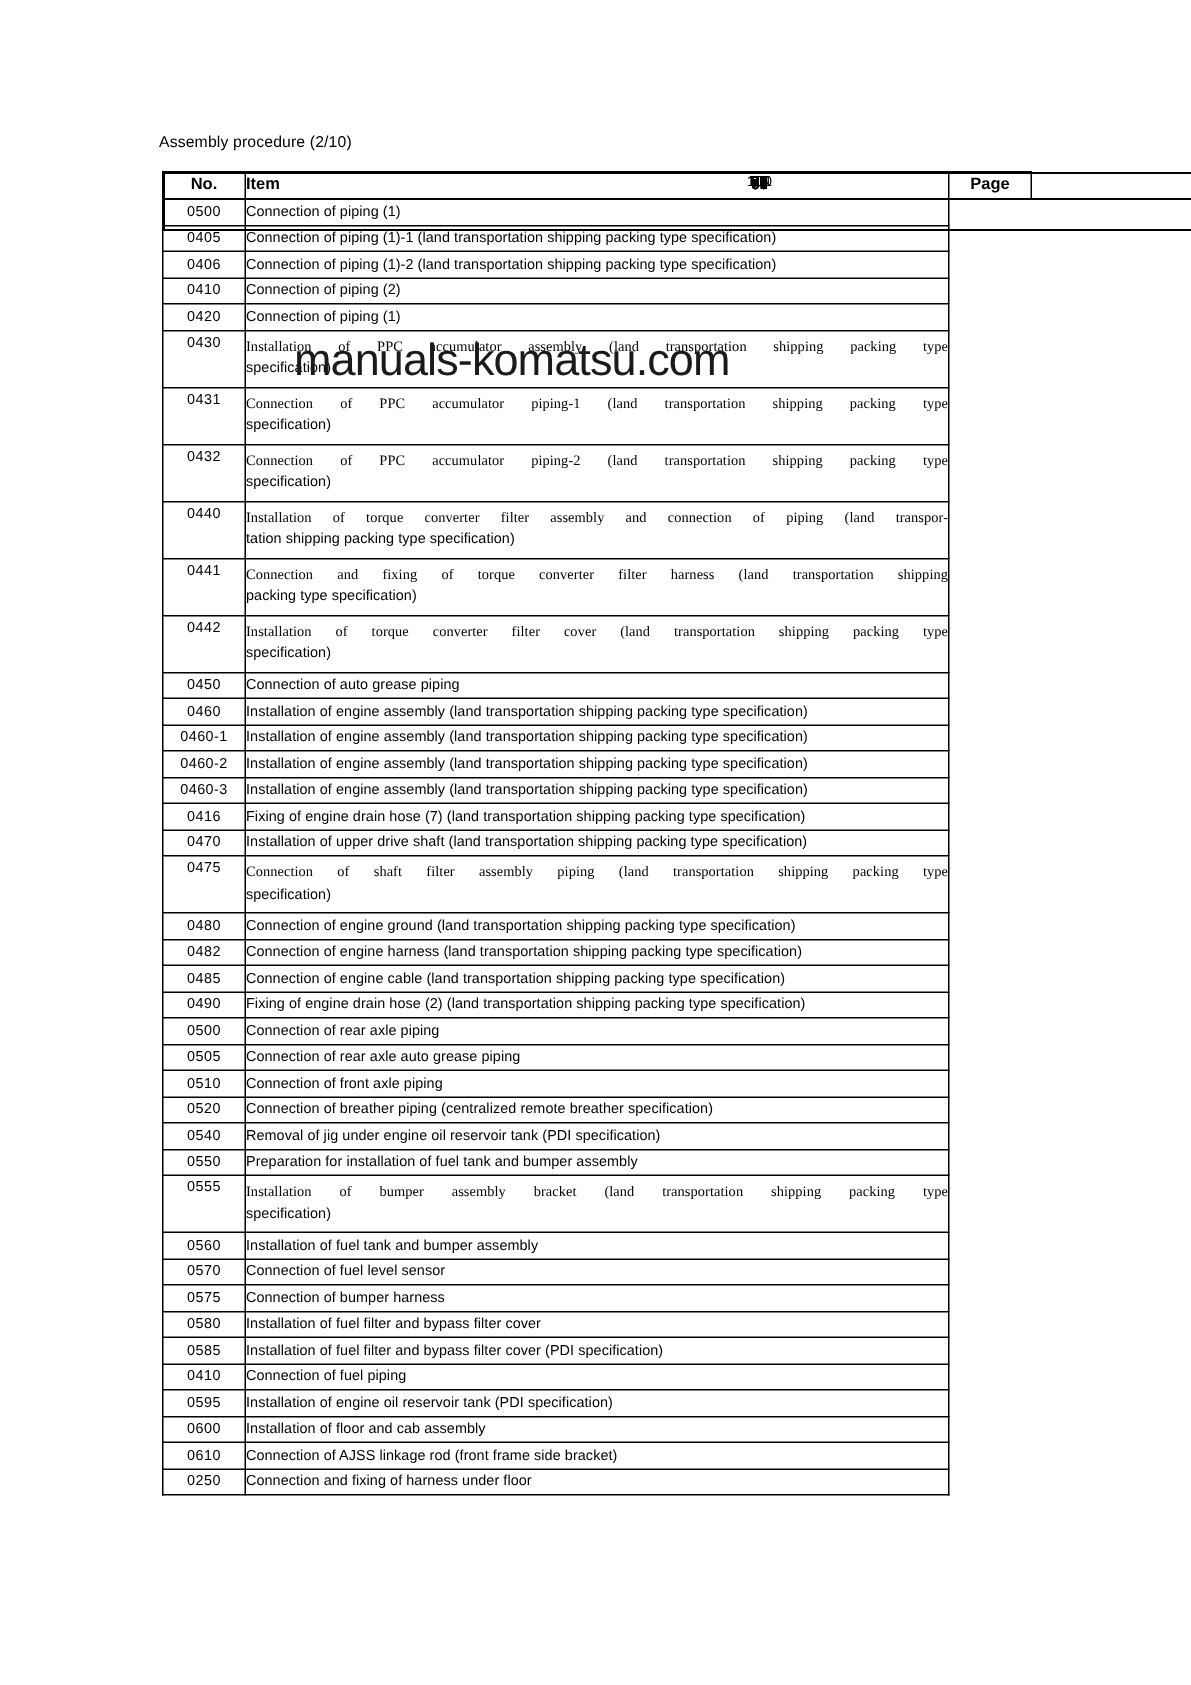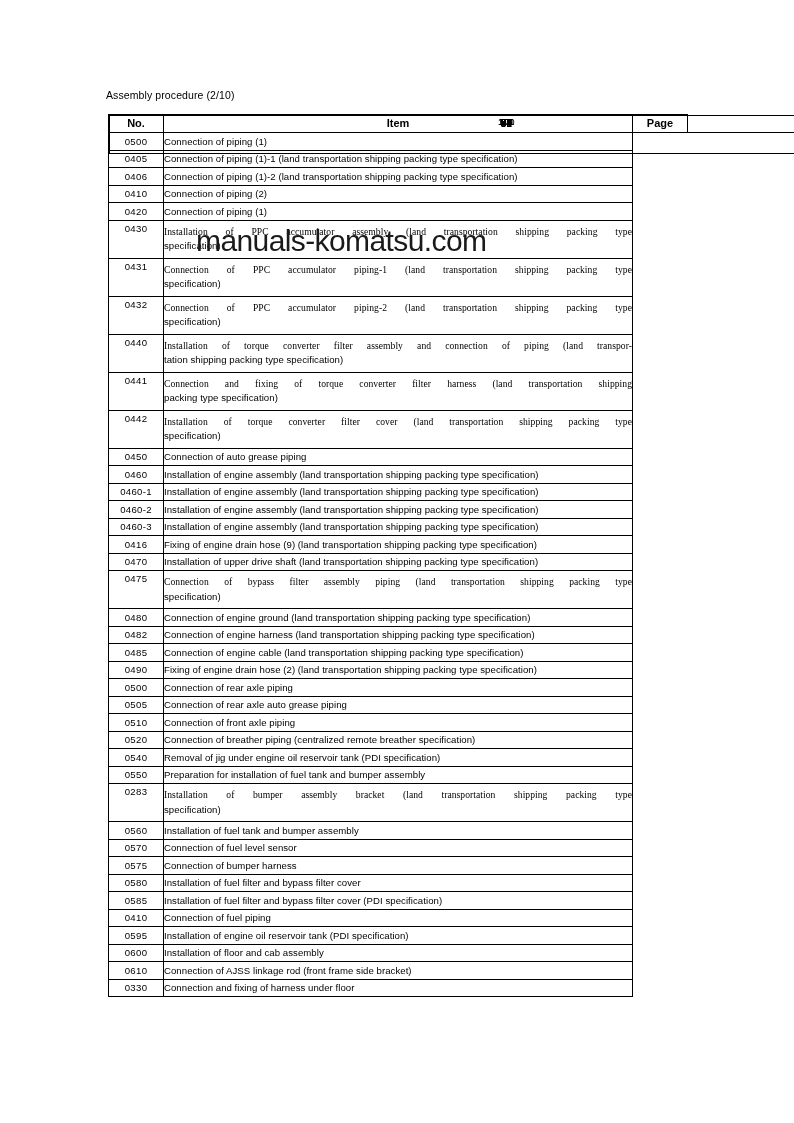--- a/index.html
+++ b/index.html
@@ -49,21 +49,21 @@
     vertical-align: middle;
   }
   table.toc thead th {
     font-weight: bold;
     font-size: 11px;
     text-align: center;
     height: 17px;
     line-height: 17px;
     border-bottom: 1.6px solid #000;
   }
-  table.toc thead th.h-item { text-align: center; }
+  table.toc thead th.h-item { text-align: left; }
 
   td.no, td.page {
     text-align: center;
     letter-spacing: 0.3px;
     padding: 1px 0;
   }
   td.item {
     text-align: left;
     padding: 1px 4px 1px 6px;
     letter-spacing: 0.05px;
@@ -208,32 +208,32 @@
           <td class="item">Installation of engine assembly (land transportation shipping packing type specification)</td>
           <td class="page">76</td>
         </tr>
         <tr class="r1">
           <td class="no">0460-3</td>
           <td class="item">Installation of engine assembly (land transportation shipping packing type specification)</td>
           <td class="page">77</td>
         </tr>
         <tr class="r1">
           <td class="no">0416</td>
-          <td class="item">Fixing of engine drain hose (9) (land transportation shipping packing type specification)</td>
+          <td class="item">Fixing of engine drain hose (7) (land transportation shipping packing type specification)</td>
           <td class="page">78</td>
         </tr>
         <tr class="r1">
           <td class="no">0470</td>
           <td class="item">Installation of upper drive shaft (land transportation shipping packing type specification)</td>
           <td class="page">79</td>
         </tr>
         <tr class="r2">
           <td class="no">0475</td>
           <td class="item just">
-            <span class="ln1">Connection of bypass filter assembly piping (land transportation shipping packing type</span>
+            <span class="ln1">Connection of shaft filter assembly piping (land transportation shipping packing type</span>
             <span class="ln2">specification)</span>
           </td>
           <td class="page">80</td>
         </tr>
         <tr class="r1">
           <td class="no">0480</td>
           <td class="item">Connection of engine ground (land transportation shipping packing type specification)</td>
           <td class="page">81</td>
         </tr>
         <tr class="r1">
@@ -275,21 +275,21 @@
           <td class="no">0540</td>
           <td class="item">Removal of jig under engine oil reservoir tank (PDI specification)</td>
           <td class="page">89</td>
         </tr>
         <tr class="r1">
           <td class="no">0550</td>
           <td class="item">Preparation for installation of fuel tank and bumper assembly</td>
           <td class="page">90</td>
         </tr>
         <tr class="r2">
-          <td class="no">0283</td>
+          <td class="no">0555</td>
           <td class="item just">
             <span class="ln1">Installation of bumper assembly bracket (land transportation shipping packing type</span>
             <span class="ln2">specification)</span>
           </td>
           <td class="page">91</td>
         </tr>
         <tr class="r1">
           <td class="no">0560</td>
           <td class="item">Installation of fuel tank and bumper assembly</td>
           <td class="page">92</td>
@@ -328,21 +328,21 @@
           <td class="no">0600</td>
           <td class="item">Installation of floor and cab assembly</td>
           <td class="page">99</td>
         </tr>
         <tr class="r1">
           <td class="no">0610</td>
           <td class="item">Connection of AJSS linkage rod (front frame side bracket)</td>
           <td class="page">100</td>
         </tr>
         <tr class="r1">
-          <td class="no">0330</td>
+          <td class="no">0250</td>
           <td class="item">Connection and fixing of harness under floor</td>
           <td class="page">101</td>
         </tr>
       </tbody>
   </table>
 
   <div class="watermark">manuals-komatsu.com</div>
 
 </div>
 

